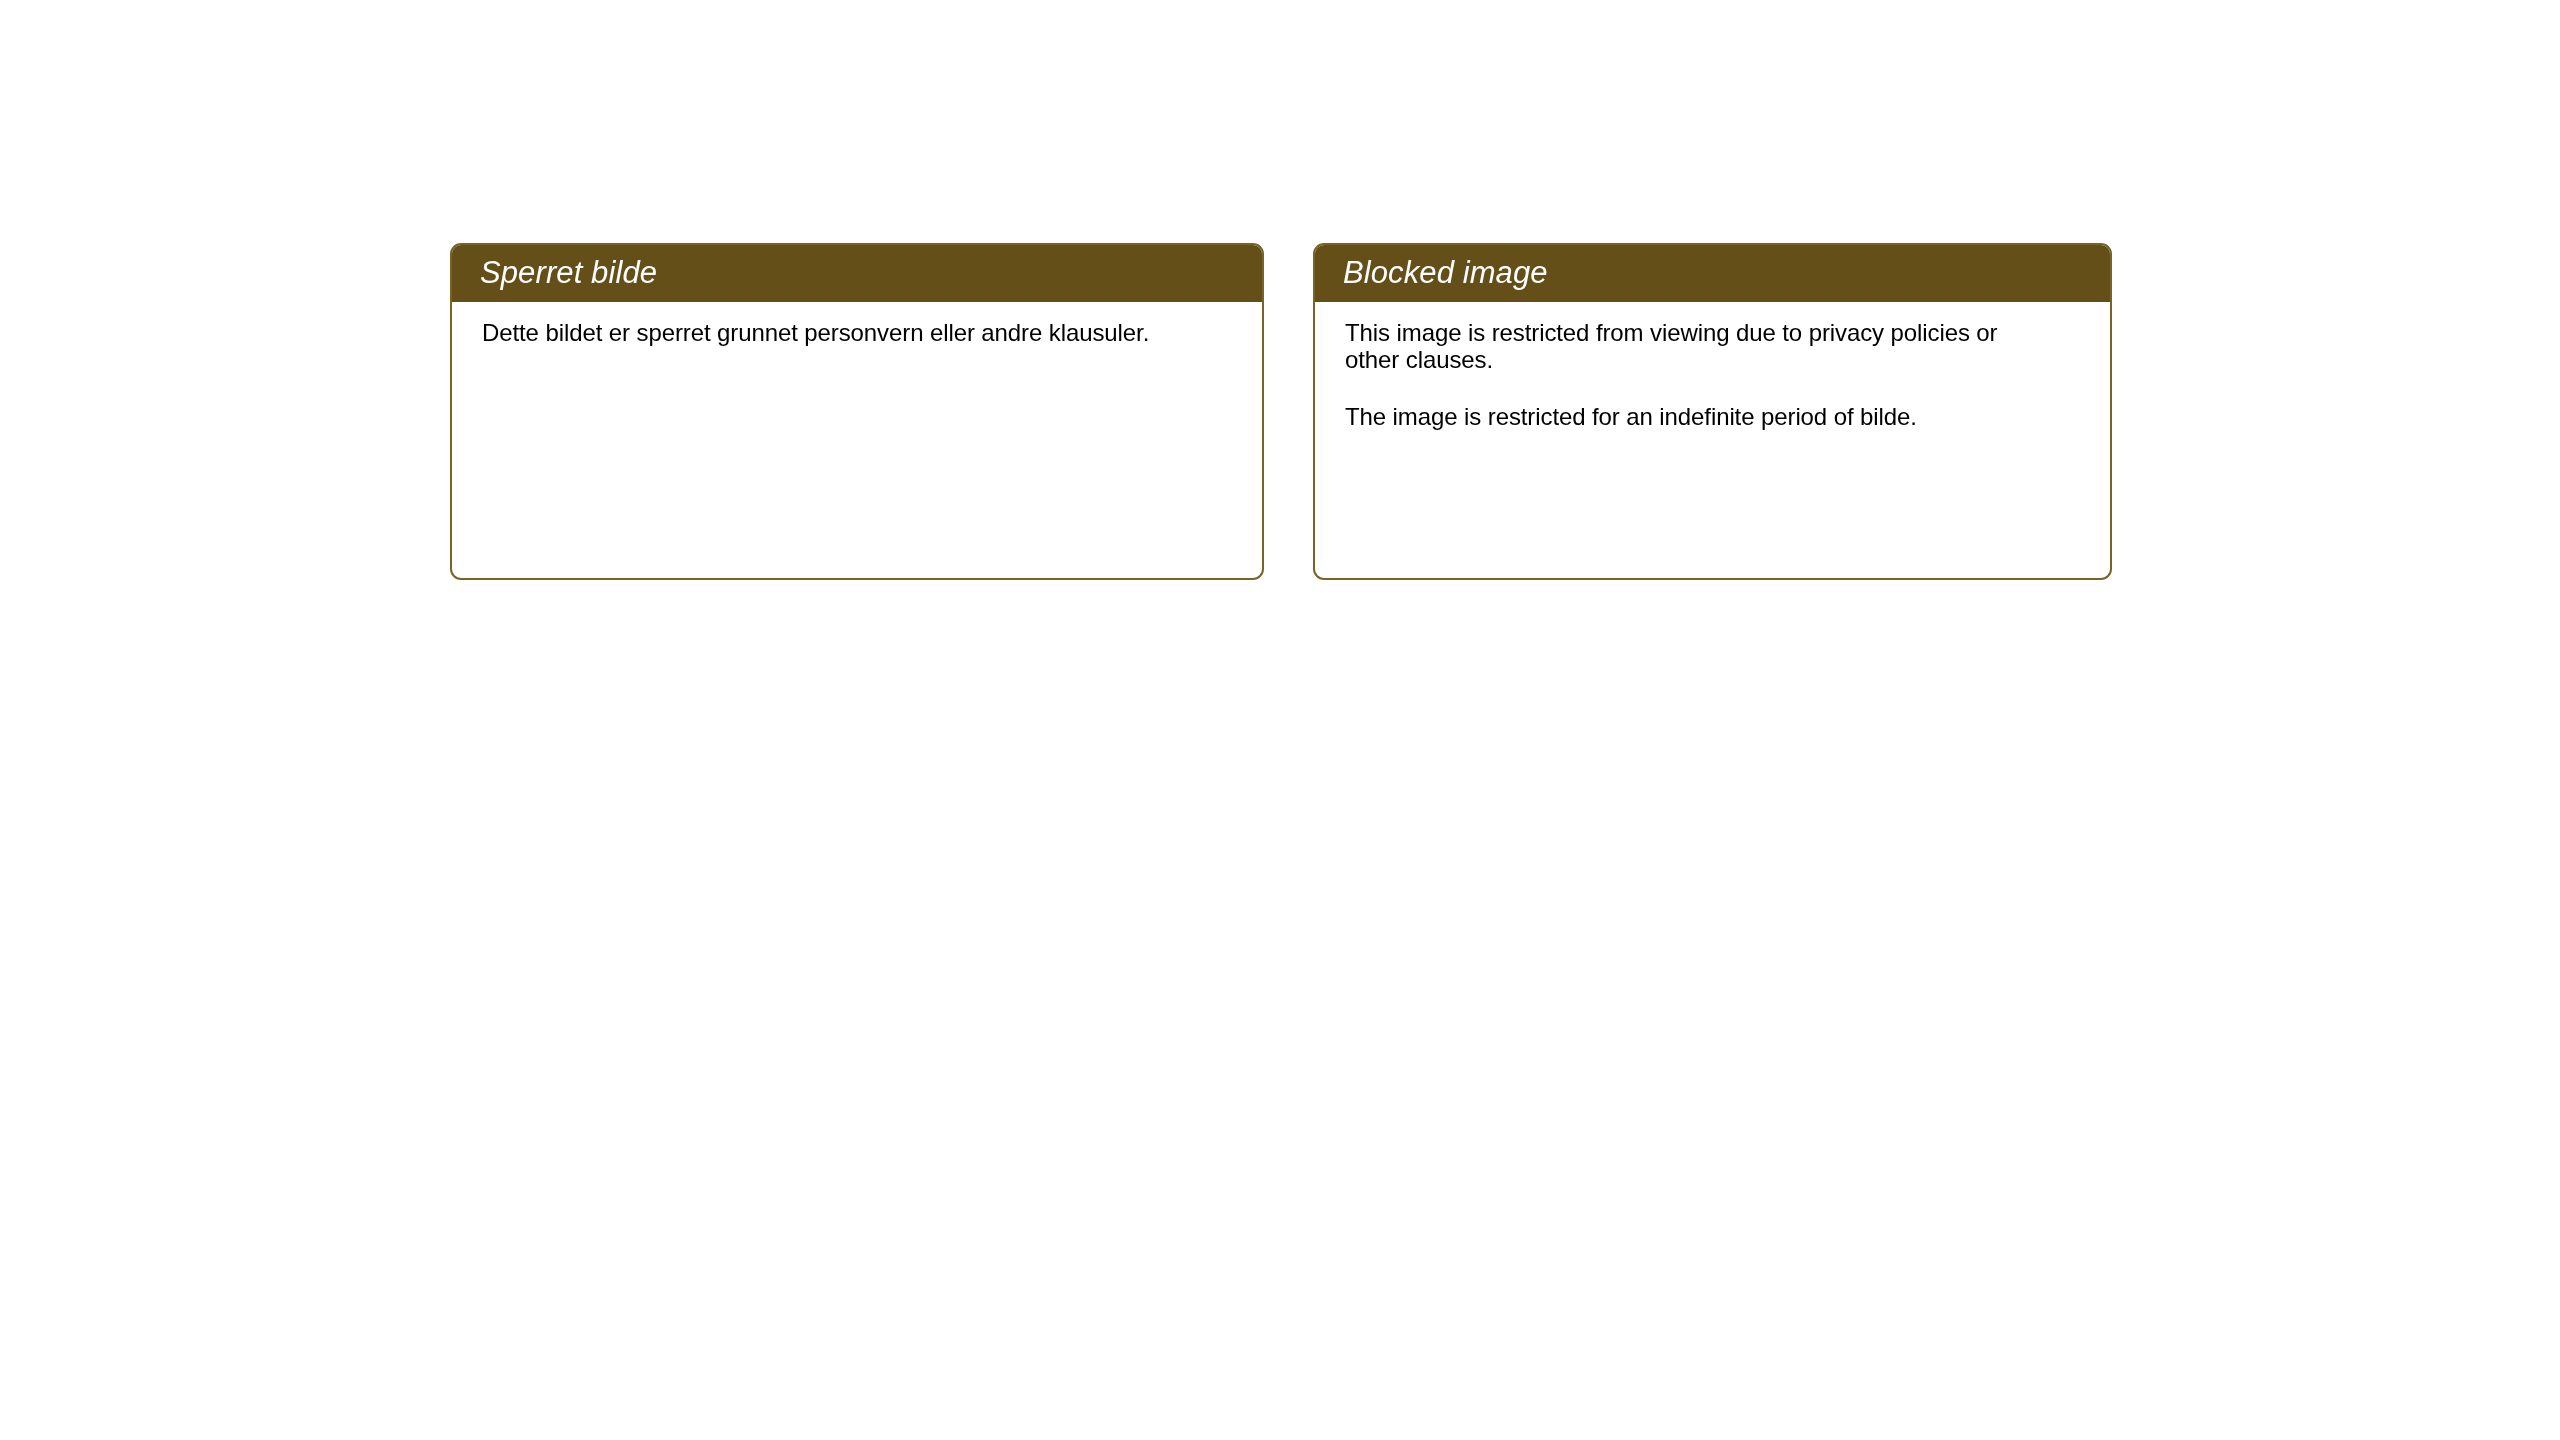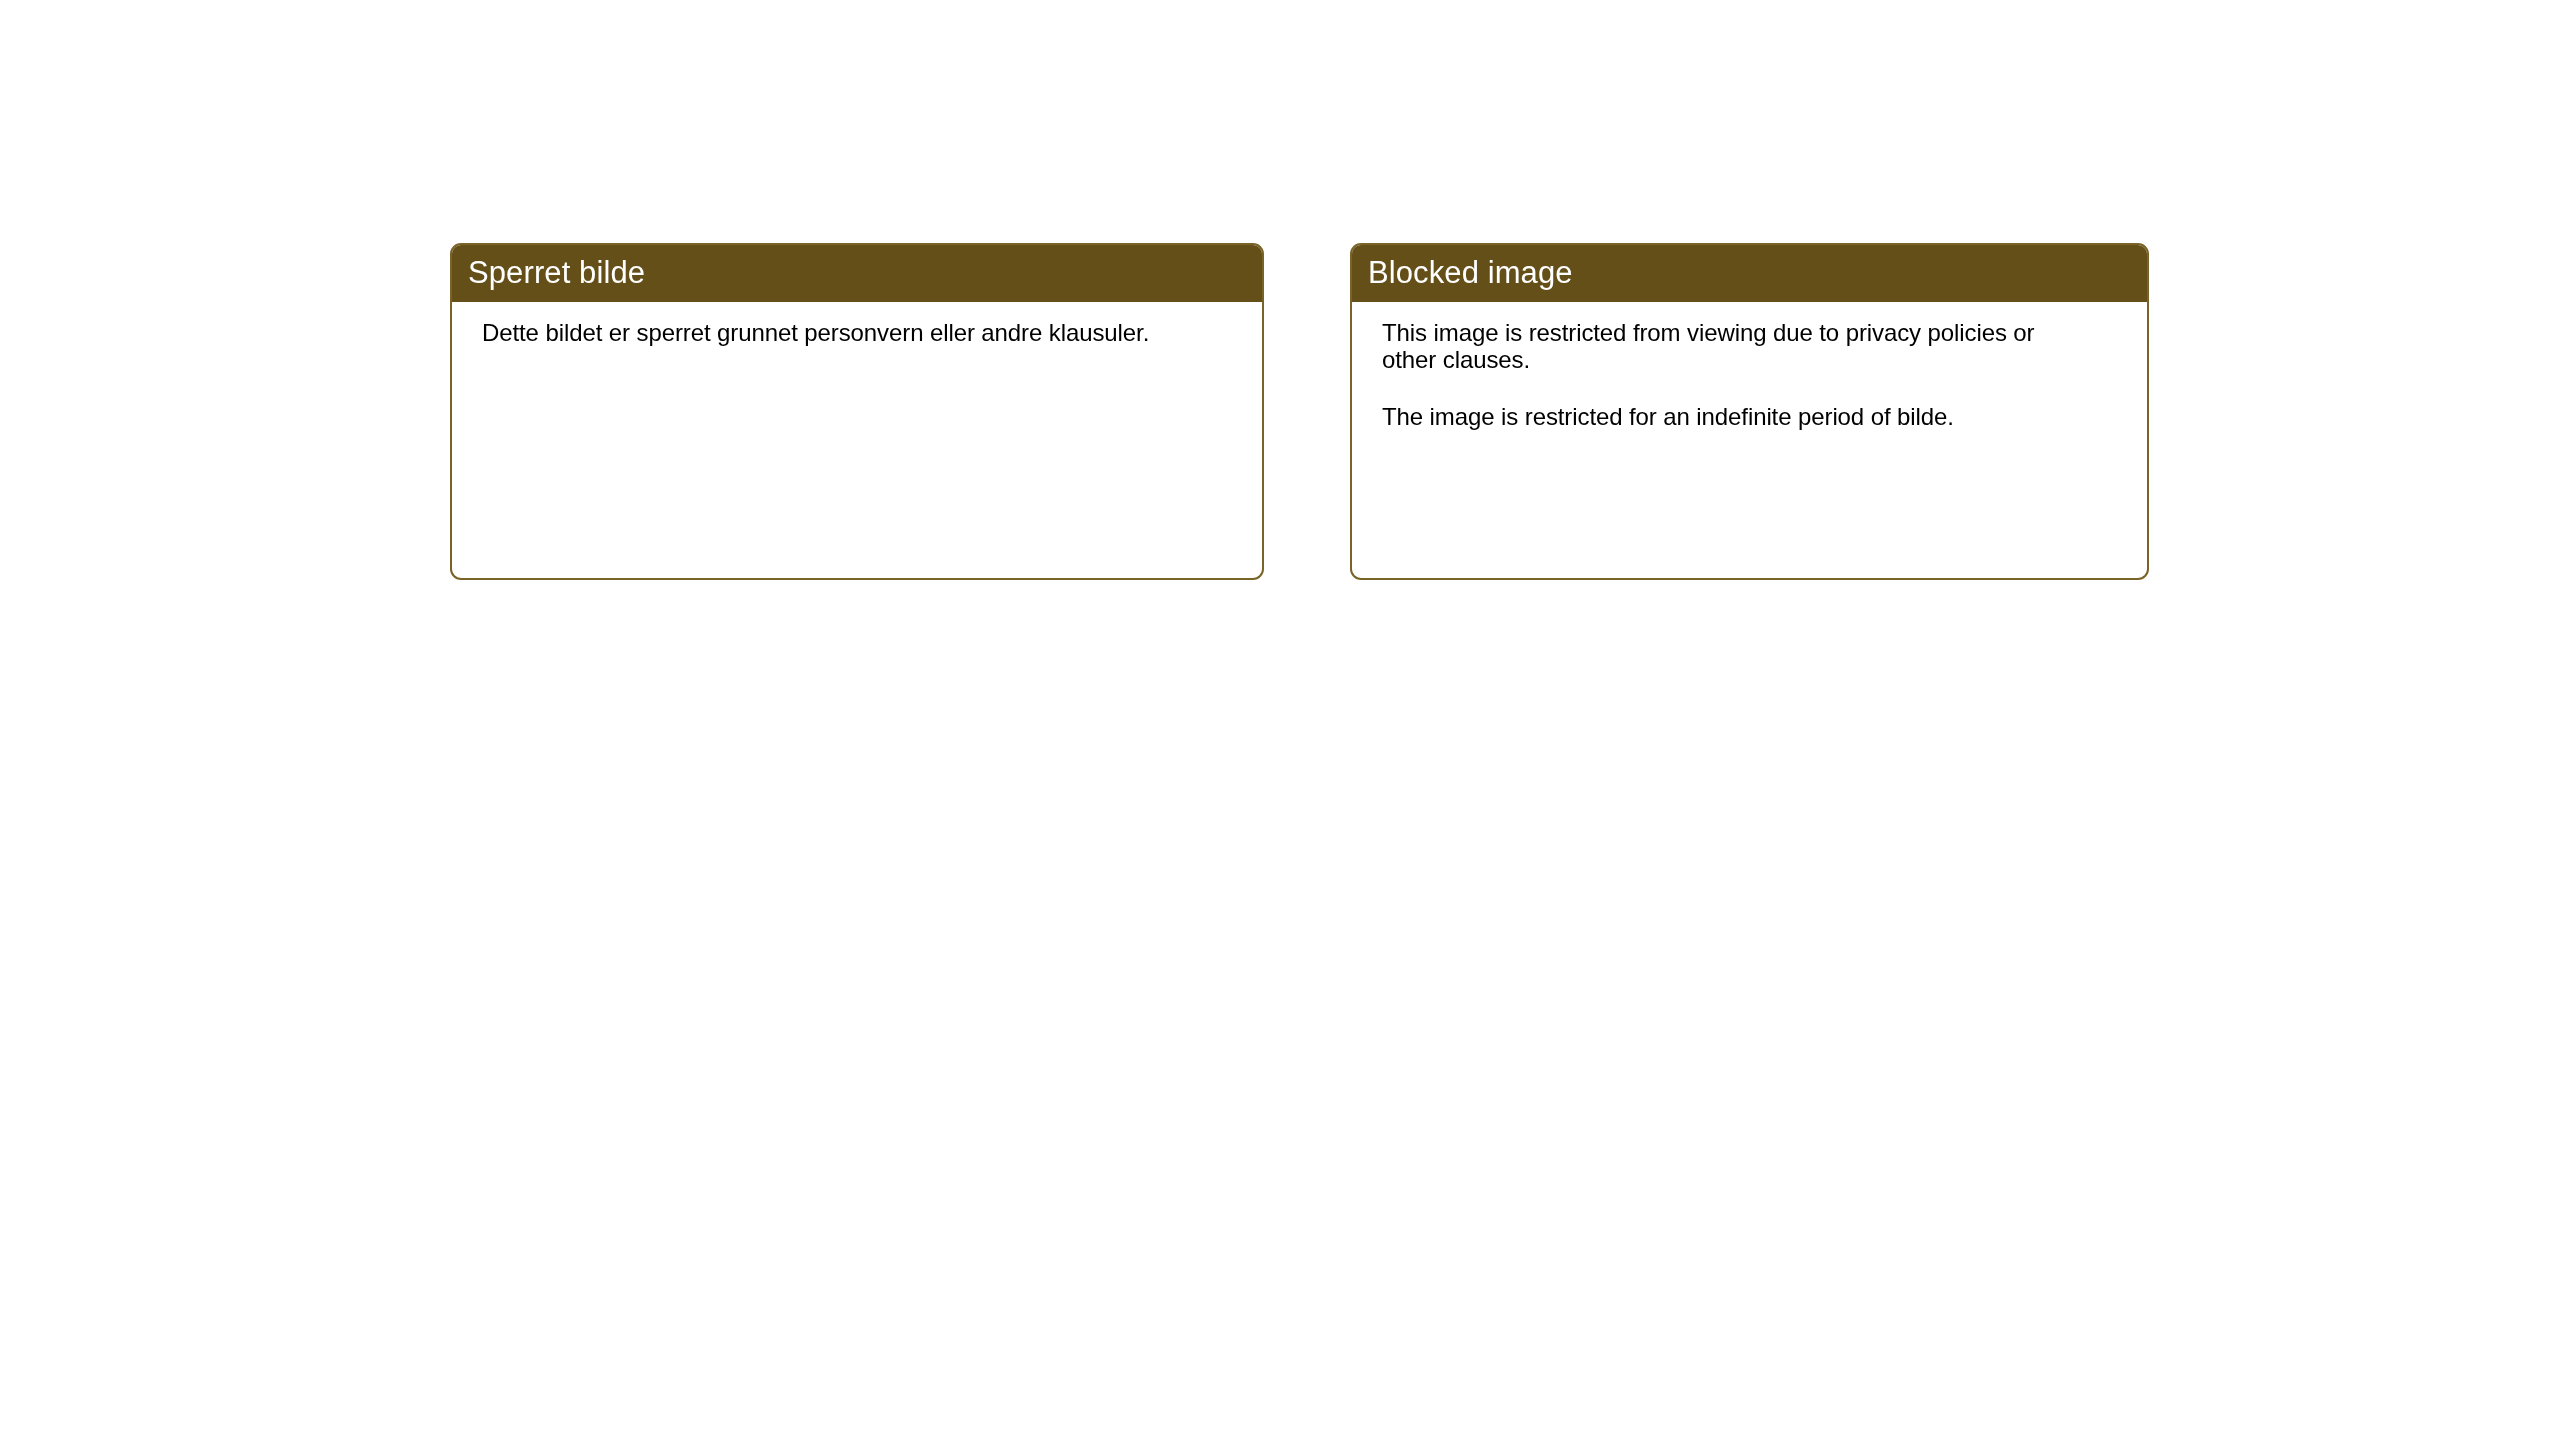--- a/index.html
+++ b/index.html
@@ -33,32 +33,32 @@
   }
 
   .card--no {
     left: 450px;
     width: 814px;
   }
 
   .card--en {
     left: 1313px;
     width: 799px;
-    margin-left: 37px;
   }
 
   .card-header {
     box-sizing: border-box;
     height: 59px;
     margin: -2px -2px 0 -2px;
     background: #654F19;
     border-radius: 11px 11px 0 0;
     display: flex;
     align-items: center;
-    padding: 0 18px;
+    padding: 0 30px;
+    font-style: italic;
   }
 
   .card-header-title {
     color: #ffffff;
     font-size: 31px;
     line-height: 1;
     font-weight: 400;
     letter-spacing: 0.1px;
     white-space: nowrap;
   }

